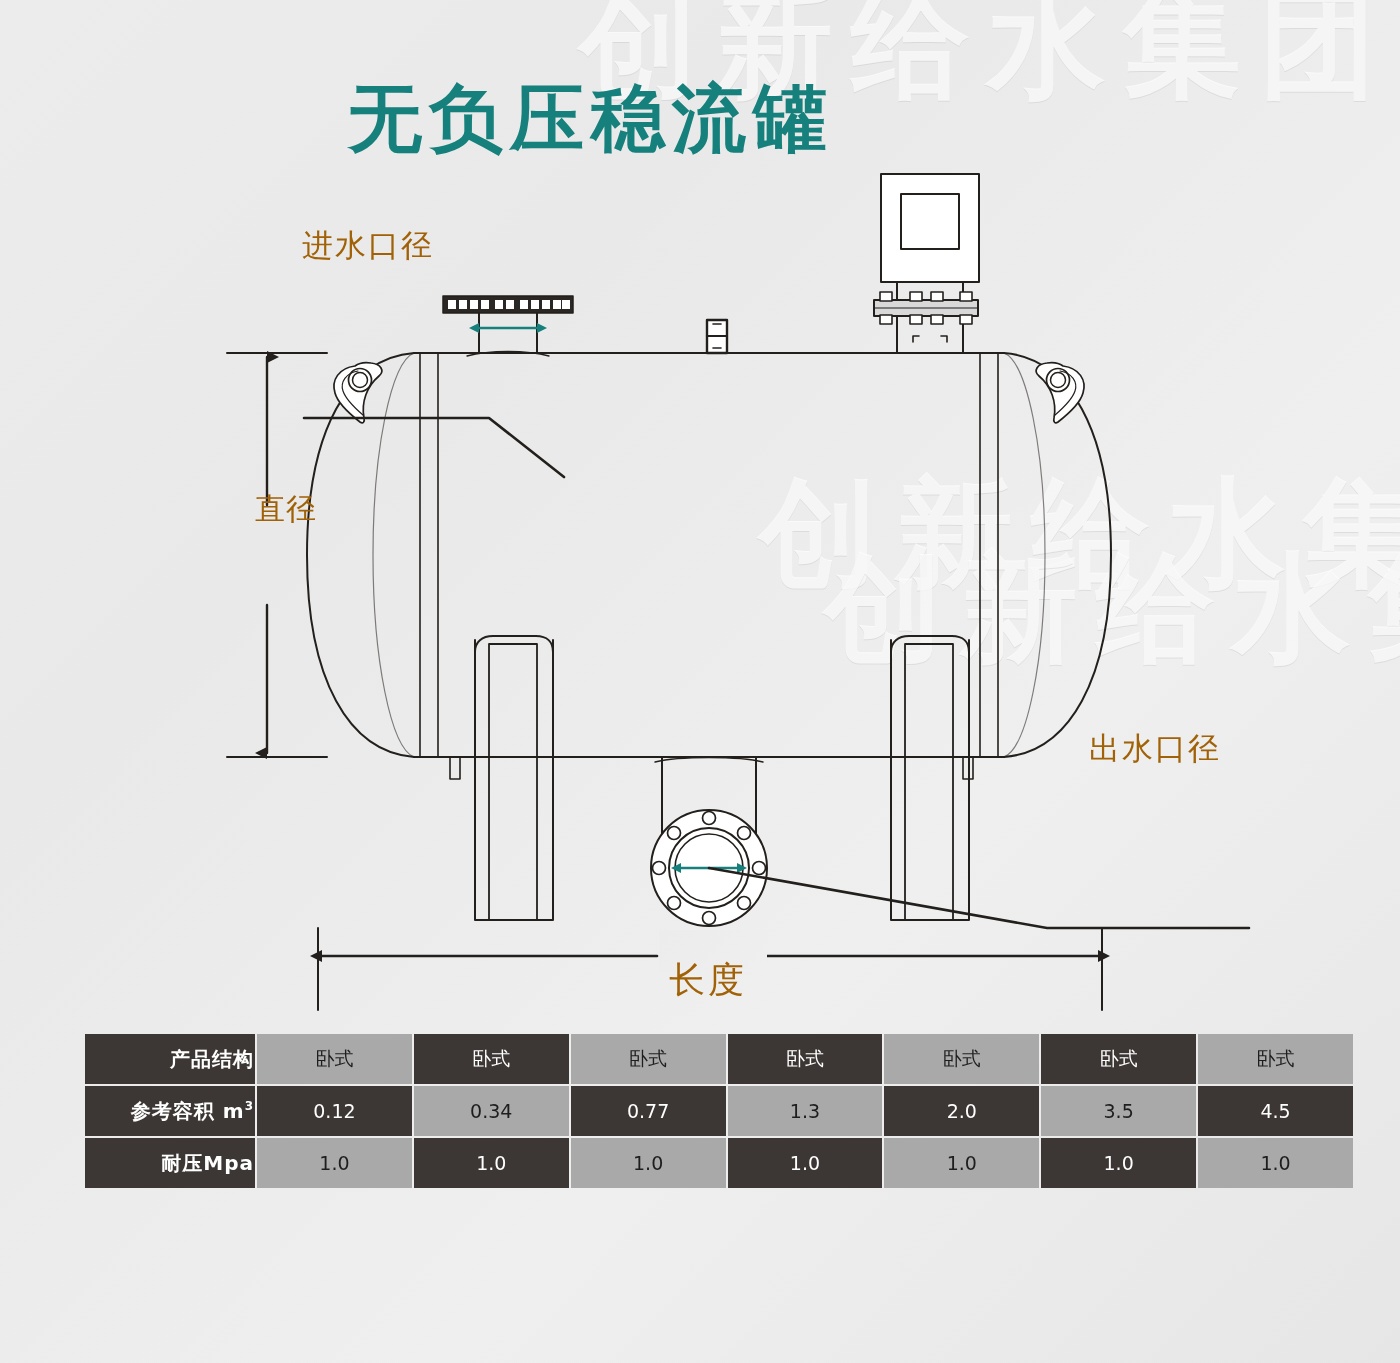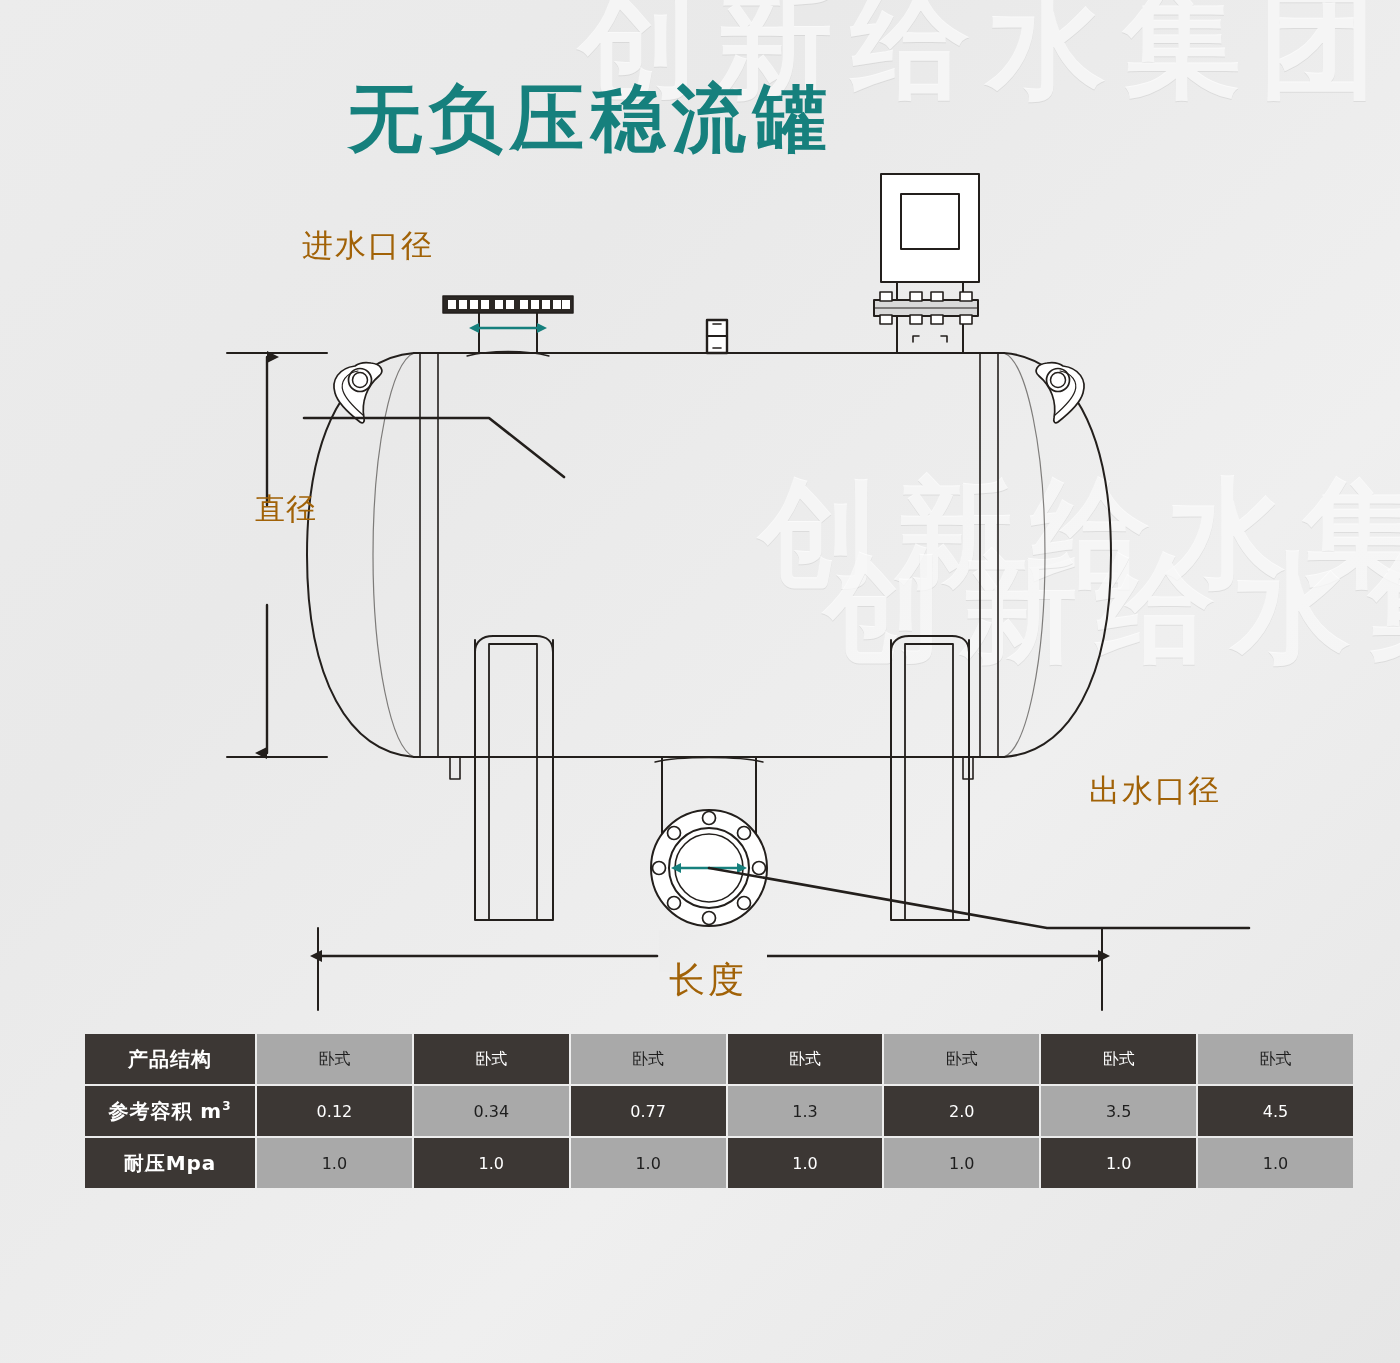--- a/index.html
+++ b/index.html
@@ -42,46 +42,46 @@
   .drawing{position:absolute;left:0;top:150px;width:1400px;height:880px;}
   .drawing svg{display:block;}
 
   
   .lbl{
     position:absolute;color:#a16207;font-weight:400;
     font-family:"DejaVu Sans","Liberation Sans",sans-serif;
     white-space:nowrap;
   }
   .lbl-inlet{left:283px;top:225px;font-size:31px;letter-spacing:2px;}
-  .lbl-outlet{left:1070px;top:770px;font-size:31px;letter-spacing:2px;text-align:center;}
+  .lbl-outlet{left:1070px;top:728px;font-size:31px;letter-spacing:2px;text-align:center;}
   .lbl-diameter{left:236px;top:491px;font-size:30px;letter-spacing:1px;line-height:36px;width:34px;text-align:center;}
   .lbl-length{left:650px;top:956px;font-size:36px;letter-spacing:3px;}
   .lbl-length-bg{
     position:absolute;left:640px;top:930px;width:108px;height:42px;
     background:linear-gradient(135deg,#ececec,#efefef);
   }
 
   
   .spec-table{
     position:absolute;left:64px;top:1032px;
     width:1272px;
     border-collapse:separate;border-spacing:2px;
     table-layout:fixed;
     background:transparent;
   }
   .spec-table td{
     height:48px;
     text-align:center;vertical-align:middle;
-    font-size:16px;
+    font-size:19px;
     font-family:"DejaVu Sans","Liberation Sans",sans-serif;
     border:none;
   }
   .spec-table td.rowlabel{
     background:#3c3734;color:#ffffff;font-weight:700;
-    width:168px;font-size:20px;letter-spacing:1px;
+    width:168px;font-size:20px;letter-spacing:1px;text-align:right;
   }
   .spec-table td.dark{background:#3c3734;color:#ffffff;}
   .spec-table td.light{background:#a9a9a9;color:#1e1e1e;}
   .spec-table td sup{font-size:12px;vertical-align:super;}
 </style>
 </head>
 <body>
 
 <div class="page">
 

